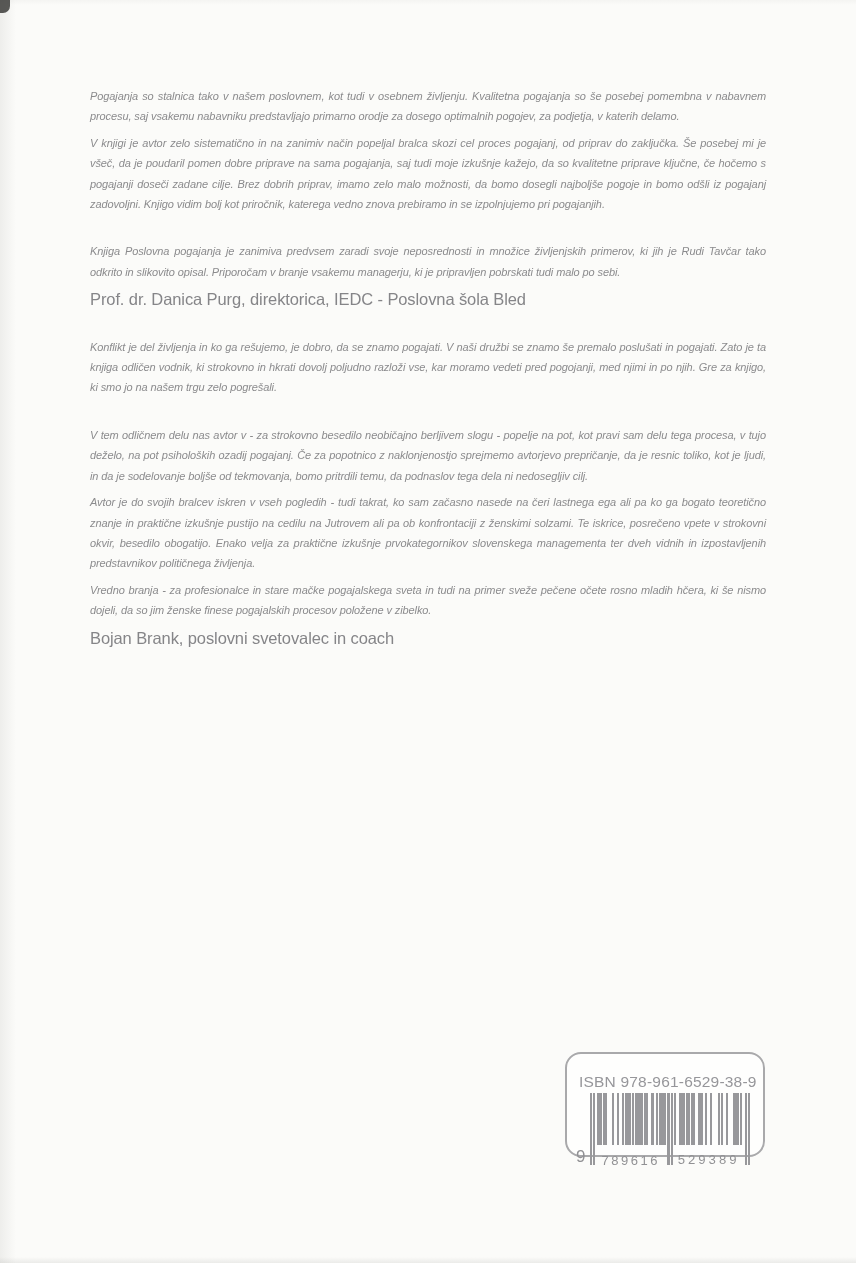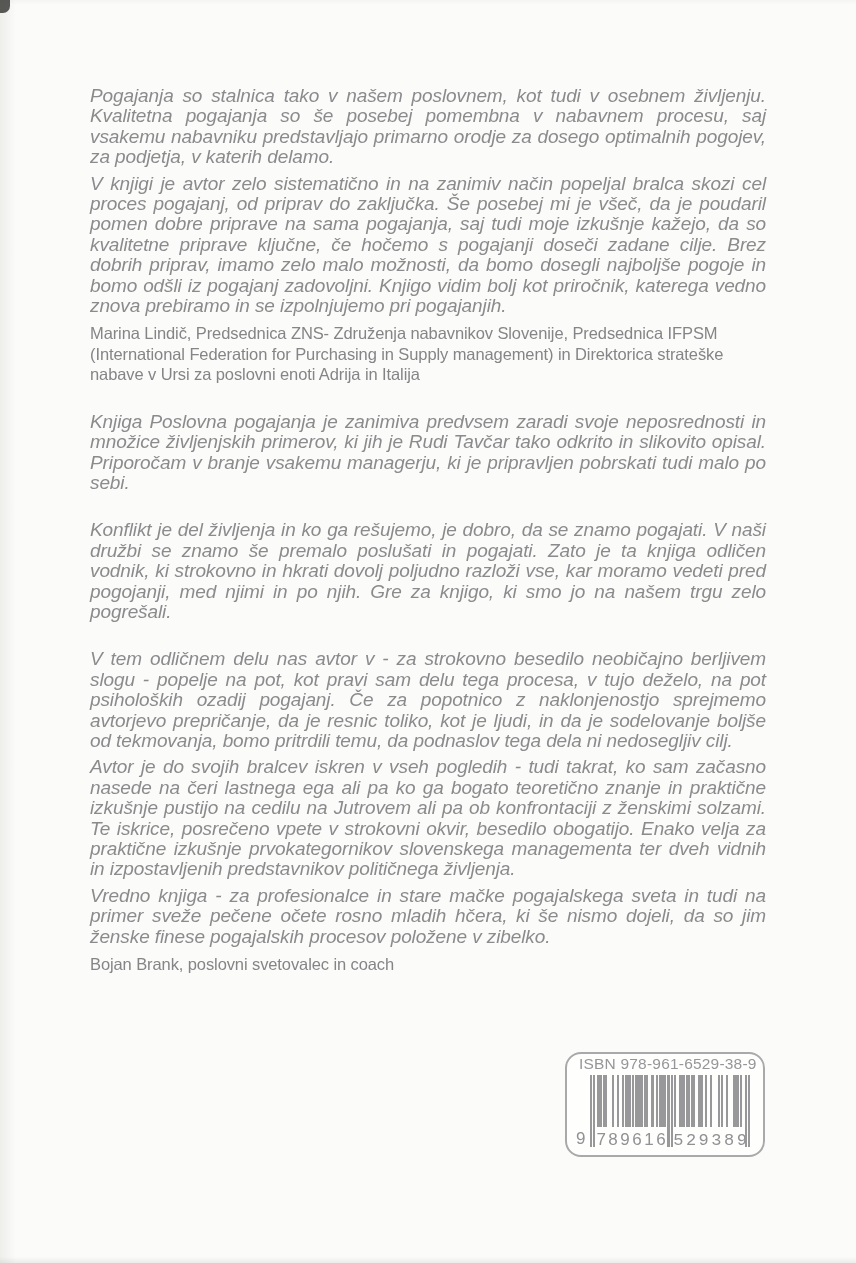--- a/index.html
+++ b/index.html
@@ -27,21 +27,21 @@
   }
   .content {
     position: absolute;
     top: 86px; left: 90px; width: 676px;
     color: #8b8b8d;
   }
   .quote { margin: 0 0 27px 0; }
   .quote p {
     margin: 0 0 6px 0;
     font-style: italic;
-    font-size: 19px;
+    font-size: 11px;
     line-height: 20.4px;
     letter-spacing: -0.1px;
     text-align: justify;
     color: #8b8b8d;
   }
   .quote .attribution {
     margin: 7px 0 0 0;
     font-style: normal;
     font-size: 16.5px;
     line-height: 20.4px;
@@ -57,21 +57,21 @@
     letter-spacing: 0.3px;
   }
   .bc-box {
     position: absolute;
     top: 1052px; left: 565px;
     width: 200px; height: 105px;
     box-sizing: border-box;
     border: 2px solid #a9a9ab;
     border-radius: 16px;
     background: rgba(255,255,255,0.65);
-    padding: 0 12px 6px 12px;
+    padding: 18px 12px 6px 12px;
   }
   .bc-isbn {
     font-size: 15.5px;
     text-align: center;
     color: #96969a;
     white-space: nowrap;
     letter-spacing: 0.2px;
     line-height: 20px;
   }
   .bc-area { position: relative; height: 72px; margin-top: 1px; }
@@ -81,53 +81,53 @@
   }
   .bc-bars { position: absolute; left: 11px; right: 1px; top: 0; height: 72px; }
   .bc-module {
     position: absolute; top: 0;
     height: 52px;
     background: #98989b;
   }
   .bc-module.tall { height: 72px; }
   .bc-num {
     position: absolute; bottom: -3px;
-    font-size: 17px; color: #919194;
+    font-size: 13px; color: #919194;
     letter-spacing: 2.5px;
   }
   .bc-num1 { left: 4%; width: 43%; text-align: center; }
   .bc-num2 { left: 52%; width: 44%; text-align: center; font-family: Liberation Mono, monospace; }
 </style>
 </head>
 <body>
 
 <div class="page">
 
   <div class="corner-mark"></div>
 
   <div class="content">
 
     <div class="quote">
       <p>Pogajanja so stalnica tako v našem poslovnem, kot tudi v osebnem življenju. Kvalitetna pogajanja so še posebej pomembna v nabavnem procesu, saj vsakemu nabavniku predstavljajo primarno orodje za dosego optimalnih pogojev, za podjetja, v katerih delamo.</p>
       <p>V knjigi je avtor zelo sistematično in na zanimiv način popeljal bralca skozi cel proces pogajanj, od priprav do zaključka. Še posebej mi je všeč, da je poudaril pomen dobre priprave na sama pogajanja, saj tudi moje izkušnje kažejo, da so kvalitetne priprave ključne, če hočemo s pogajanji doseči zadane cilje. Brez dobrih priprav, imamo zelo malo možnosti, da bomo dosegli najboljše pogoje in bomo odšli iz pogajanj zadovoljni. Knjigo vidim bolj kot priročnik, katerega vedno znova prebiramo in se izpolnjujemo pri pogajanjih.</p>
-      <p class="attribution">Marina Lindič, Predsednica ZNS- Združenja nabavnikov Slovenije, Predsednica IFPSM (International Federation for Purchasing in Supply management) in Direktorica strateške nabave v Ursi za poslovni enoti Adrija in Italija</p>
     </div>
 
     <div class="quote">
       <p>Knjiga Poslovna pogajanja je zanimiva predvsem zaradi svoje neposrednosti in množice življenjskih primerov, ki jih je Rudi Tavčar tako odkrito in slikovito opisal. Priporočam v branje vsakemu managerju, ki je pripravljen pobrskati tudi malo po sebi.</p>
+      <p class="attribution">Prof. dr. Danica Purg, direktorica, IEDC - Poslovna šola Bled</p>
     </div>
 
     <div class="quote">
       <p>Konflikt je del življenja in ko ga rešujemo, je dobro, da se znamo pogajati. V naši družbi se znamo še premalo poslušati in pogajati. Zato je ta knjiga odličen vodnik, ki strokovno in hkrati dovolj poljudno razloži vse, kar moramo vedeti pred pogojanji, med njimi in po njih. Gre za knjigo, ki smo jo na našem trgu zelo pogrešali.</p>
     </div>
 
     <div class="quote">
       <p>V tem odličnem delu nas avtor v - za strokovno besedilo neobičajno berljivem slogu - popelje na pot, kot pravi sam delu tega procesa,  v tujo deželo,  na pot psiholoških ozadij pogajanj. Če za popotnico z naklonjenostjo sprejmemo avtorjevo prepričanje, da je resnic toliko, kot je ljudi, in da je sodelovanje boljše od tekmovanja, bomo pritrdili temu, da podnaslov tega dela ni nedosegljiv cilj.</p>
       <p>Avtor je do svojih bralcev iskren v vseh pogledih - tudi takrat, ko sam začasno nasede na čeri lastnega ega ali pa ko ga bogato teoretično znanje in praktične izkušnje pustijo na cedilu na Jutrovem ali pa ob konfrontaciji z ženskimi solzami. Te iskrice, posrečeno vpete v strokovni okvir, besedilo obogatijo. Enako velja za praktične izkušnje prvokategornikov slovenskega managementa ter dveh vidnih in izpostavljenih predstavnikov političnega življenja.</p>
-      <p>Vredno knjiga - za profesionalce in stare mačke pogajalskega sveta in tudi na primer sveže pečene očete rosno mladih hčera, ki še nismo dojeli, da so jim ženske finese pogajalskih procesov položene v zibelko.</p>
+      <p>Vredno branja - za profesionalce in stare mačke pogajalskega sveta in tudi na primer sveže pečene očete rosno mladih hčera, ki še nismo dojeli, da so jim ženske finese pogajalskih procesov položene v zibelko.</p>
       <p class="attribution">Bojan Brank, poslovni svetovalec in coach</p>
     </div>
 
   </div>
 
 
   <div class="bc-box">
     <div class="bc-isbn">ISBN 978-961-6529-38-9</div>
     <div class="bc-area">
       <span class="bc-first">9</span>

